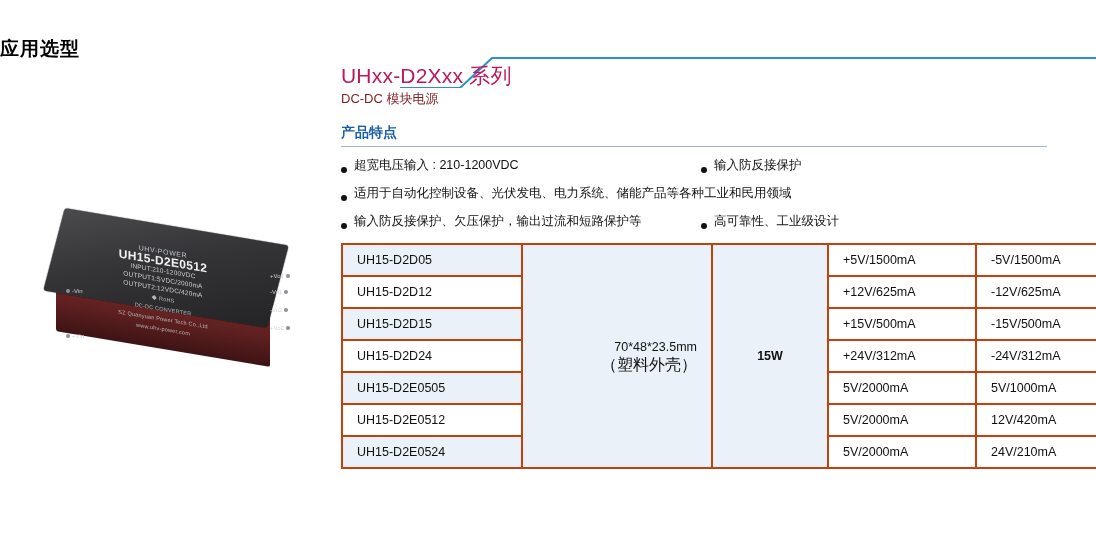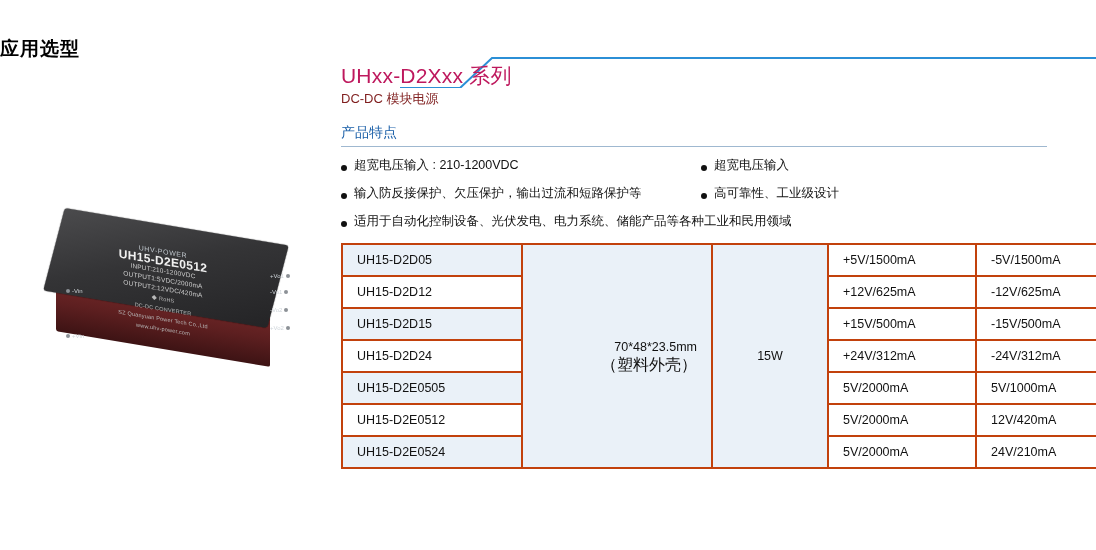--- a/index.html
+++ b/index.html
@@ -148,21 +148,21 @@
     left: 400px;
     top: 52px;
     width: 712px;
     height: 36px;
     pointer-events: none;
   }
 
   .features-head {
     margin-top: 16px;
     font-size: 14px;
-    font-weight: normal;
+    font-weight: bold;
     color: #1a5fa8;
   }
   .features-rule {
     margin-top: 4px;
     width: 706px;
     height: 1px;
     background: #9fb8d0;
   }
 
   .feat-grid {
@@ -175,21 +175,21 @@
     margin-bottom: 13px;
   }
   .feat-col-left {
     width: 360px;
   }
   .feat-col-right {
     width: 346px;
   }
   .feat {
     display: flex;
-    align-items: center;
+    align-items: flex-end;
     font-size: 12.5px;
     color: #111;
     line-height: 15px;
   }
   .bullet {
     flex: 0 0 auto;
     width: 6px;
     height: 6px;
     border-radius: 50%;
     background: #111;
@@ -205,21 +205,21 @@
     font-size: 12.5px;
   }
   .spec-table td {
     border: 2px solid #c2410c;
     height: 30px;
     padding: 0 14px;
     color: #111;
   }
   .col-model   { width: 150px; text-align: left; }
   .col-size    { width: 160px; text-align: center; }
-  .col-power   { width: 86px;  text-align: center; }
+  .col-power   { width: 86px;  text-align: center; font-weight: bold; }
   .col-out1    { width: 118px; text-align: left; }
   .col-out2    { width: 118px; }
   .col-eff     { width: 74px;  text-align: center; }
   .zebra { background: #eaf1f8; }
   .plain { background: #ffffff; }
   .size-cell {
     text-align: right;
     line-height: 17px;
     background: #eaf1f8;
   }
@@ -275,43 +275,43 @@
     <div class="feat-row">
       <div class="feat-col-left">
         <div class="feat">
           <span class="bullet"></span>
           <span>超宽电压输入 : 210-1200VDC</span>
         </div>
       </div>
       <div class="feat-col-right">
         <div class="feat">
           <span class="bullet"></span>
-          <span>超宽电压输入</span>
+          <span>输入防反接保护</span>
+        </div>
+      </div>
+    </div>
+    <div class="feat-row">
+      <div class="feat-col-left" style="width:706px;">
+        <div class="feat">
+          <span class="bullet"></span>
+          <span>适用于自动化控制设备、光伏发电、电力系统、储能产品等各种工业和民用领域</span>
         </div>
       </div>
     </div>
     <div class="feat-row">
       <div class="feat-col-left">
         <div class="feat">
           <span class="bullet"></span>
           <span>输入防反接保护、欠压保护，输出过流和短路保护等</span>
         </div>
       </div>
       <div class="feat-col-right">
         <div class="feat">
           <span class="bullet"></span>
           <span>高可靠性、工业级设计</span>
-        </div>
-      </div>
-    </div>
-    <div class="feat-row">
-      <div class="feat-col-left" style="width:706px;">
-        <div class="feat">
-          <span class="bullet"></span>
-          <span>适用于自动化控制设备、光伏发电、电力系统、储能产品等各种工业和民用领域</span>
         </div>
       </div>
     </div>
   </div>
 
   <table class="spec-table">
     <tbody>
       <tr>
         <td class="col-model zebra">UH15-D2D05</td>
         <td class="col-size size-cell" rowspan="7">

